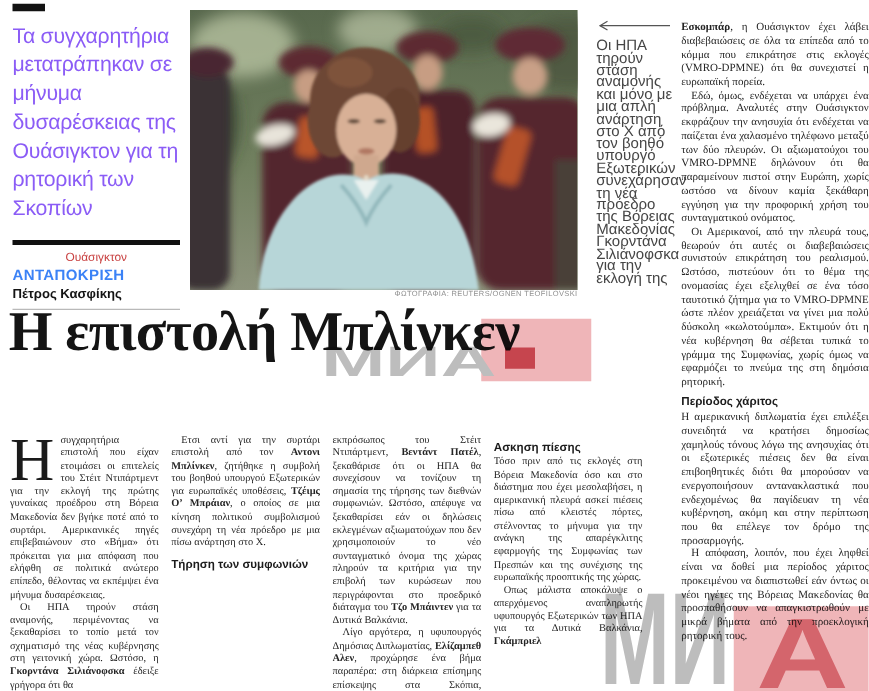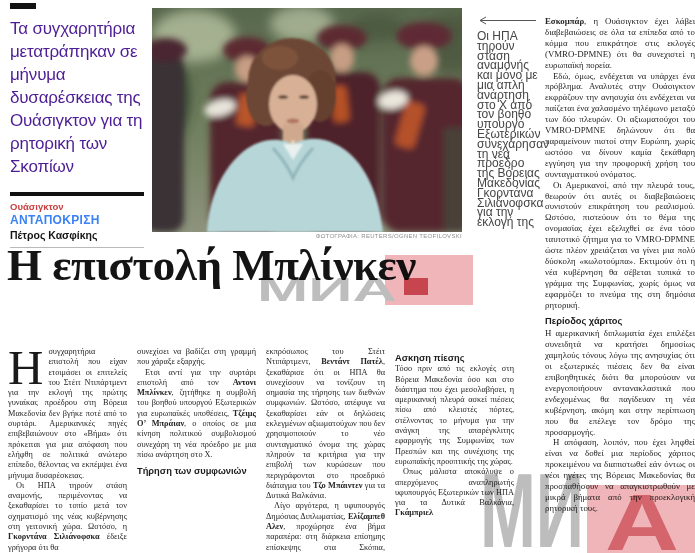--- a/index.html
+++ b/index.html
@@ -2,26 +2,26 @@
 <html lang="el"><head>
 <meta charset="utf-8">
 <style>
   html,body { margin:0; padding:0; background:#fff; }
   .page { position:relative; width:695px; height:553px; background:#ffffff; overflow:hidden;
           font-family:"Liberation Sans", sans-serif; }
 
   .corner-mark { position:absolute; left:10px; top:3px; width:26px; height:6px; background:#121212; }
 
   .deck { position:absolute; left:10px; top:17px; width:136px;
-          font-size:17px; line-height:23px; color:#4c1d95; letter-spacing:-0.2px; }
+          font-size:17px; line-height:23px; color:#8b5cf6; letter-spacing:-0.2px; }
 
   .byline { position:absolute; left:10px; top:192px; width:134px;
             border-bottom:1px solid #b9b9b9; padding-bottom:6px; }
   .byline-bar { height:4px; background:#111; margin-bottom:5px; }
-  .byline-loc { font-size:9.5px; font-weight:bold; }
+  .byline-loc { font-size:9.5px; font-weight:normal;text-align:center; }
   .byline-sec { font-size:12px; font-weight:bold; color:#3b82f6; letter-spacing:0.3px; margin-top:1px; }
   .byline-author { font-size:10.5px; font-weight:bold; color:#141414; margin-top:2px; }
 
   .photo { position:absolute; left:152px; top:8px; width:310px; height:224px; overflow:hidden; background:#6f7d5f; }
   .credit { position:absolute; left:152px; top:233px; width:310px; text-align:right;
             font-size:6px; letter-spacing:0.3px; color:#8f8f8f; }
 
   .caption { position:absolute; left:477px; top:16px; width:66px; }
   .caption svg { display:block; margin-bottom:7px; }
   .caption-text { font-size:12px; line-height:9.8px; color:#454545; }
@@ -146,21 +146,20 @@
     <rect x="162" y="26" width="24" height="17" fill="#c6454e"></rect>
     <text x="15" y="49" font-size="34" font-weight="bold" font-family="Liberation Sans, sans-serif" textLength="140" lengthAdjust="spacingAndGlyphs" fill="#bdbdbd">МИА</text>
   </svg>
 
   <div class="body-cols">
     <div class="col">
         <p><span class="dc">Η</span><span>συγχαρητήρια επιστολή που είχαν ετοιμάσει οι επιτελείς του Στέιτ Ντιπάρτμεντ για την εκλογή της πρώτης γυναίκας προέδρου στη Βόρεια Μακεδονία δεν βγήκε ποτέ από το συρτάρι. Αμερικανικές πηγές επιβεβαιώνουν στο «Βήμα» ότι πρόκειται για μια απόφαση που ελήφθη σε πολιτικά ανώτερο επίπεδο, θέλοντας να εκπέμψει ένα μήνυμα δυσαρέσκειας.</span></p>
         <p class="ind"><span>Οι ΗΠΑ τηρούν στάση αναμονής, περιμένοντας να ξεκαθαρίσει το τοπίο μετά τον σχηματισμό της νέας κυβέρνησης στη γειτονική χώρα. Ωστόσο, η </span><span class="bn">Γκορντάνα Σιλιάνοφσκα</span><span> έδειξε γρήγορα ότι θα</span></p>
       </div>
     <div class="col">
-        <p><span>συνεχίσει να βαδίζει στη γραμμή που χάραξε εξαρχής.</span></p>
         <p class="ind"><span>Ετσι αντί για την συρτάρι επιστολή από τον </span><span class="bn">Αντονι Μπλίνκεν</span><span>, ζητήθηκε η συμβολή του βοηθού υπουργού Εξωτερικών για ευρωπαϊκές υποθέσεις, </span><span class="bn">Τζέιμς Ο’ Μπράιαν</span><span>, ο οποίος σε μια κίνηση πολιτικού συμβολισμού συνεχάρη τη νέα πρόεδρο με μια πίσω ανάρτηση στο Χ.</span></p>
         <h3>Τήρηση των συμφωνιών</h3>
       </div>
     <div class="col">
         <p><span>εκπρόσωπος του Στέιτ Ντιπάρτμεντ, </span><span class="bn">Βεντάντ Πατέλ</span><span>, ξεκαθάρισε ότι οι ΗΠΑ θα συνεχίσουν να τονίζουν τη σημασία της τήρησης των διεθνών συμφωνιών. Ωστόσο, απέφυγε να ξεκαθαρίσει εάν οι δηλώσεις εκλεγμένων αξιωματούχων που δεν χρησιμοποιούν το νέο συνταγματικό όνομα της χώρας πληρούν τα κριτήρια για την επιβολή των κυρώσεων που περιγράφονται στο προεδρικό διάταγμα του </span><span class="bn">Τζο Μπάιντεν</span><span> για τα Δυτικά Βαλκάνια.</span></p>
         <p class="ind"><span>Λίγο αργότερα, η υφυπουργός Δημόσιας Διπλωματίας, </span><span class="bn">Ελίζαμπεθ Αλεν</span><span>, προχώρησε ένα βήμα παραπέρα: στη διάρκεια επίσημης επίσκεψης στα Σκόπια, αναφέρθηκε ονομαστικά στη Σιλιάνοφσκα,</span></p>
       </div>
     <div class="col">
         <h3>Ασκηση πίεσης</h3>
         <p><span>Τόσο πριν από τις εκλογές στη Βόρεια Μακεδονία όσο και στο διάστημα που έχει μεσολαβήσει, η αμερικανική πλευρά ασκεί πιέσεις πίσω από κλειστές πόρτες, στέλνοντας το μήνυμα για την ανάγκη της απαρέγκλιτης εφαρμογής της Συμφωνίας των Πρεσπών και της συνέχισης της ευρωπαϊκής προοπτικής της χώρας.</span></p>

